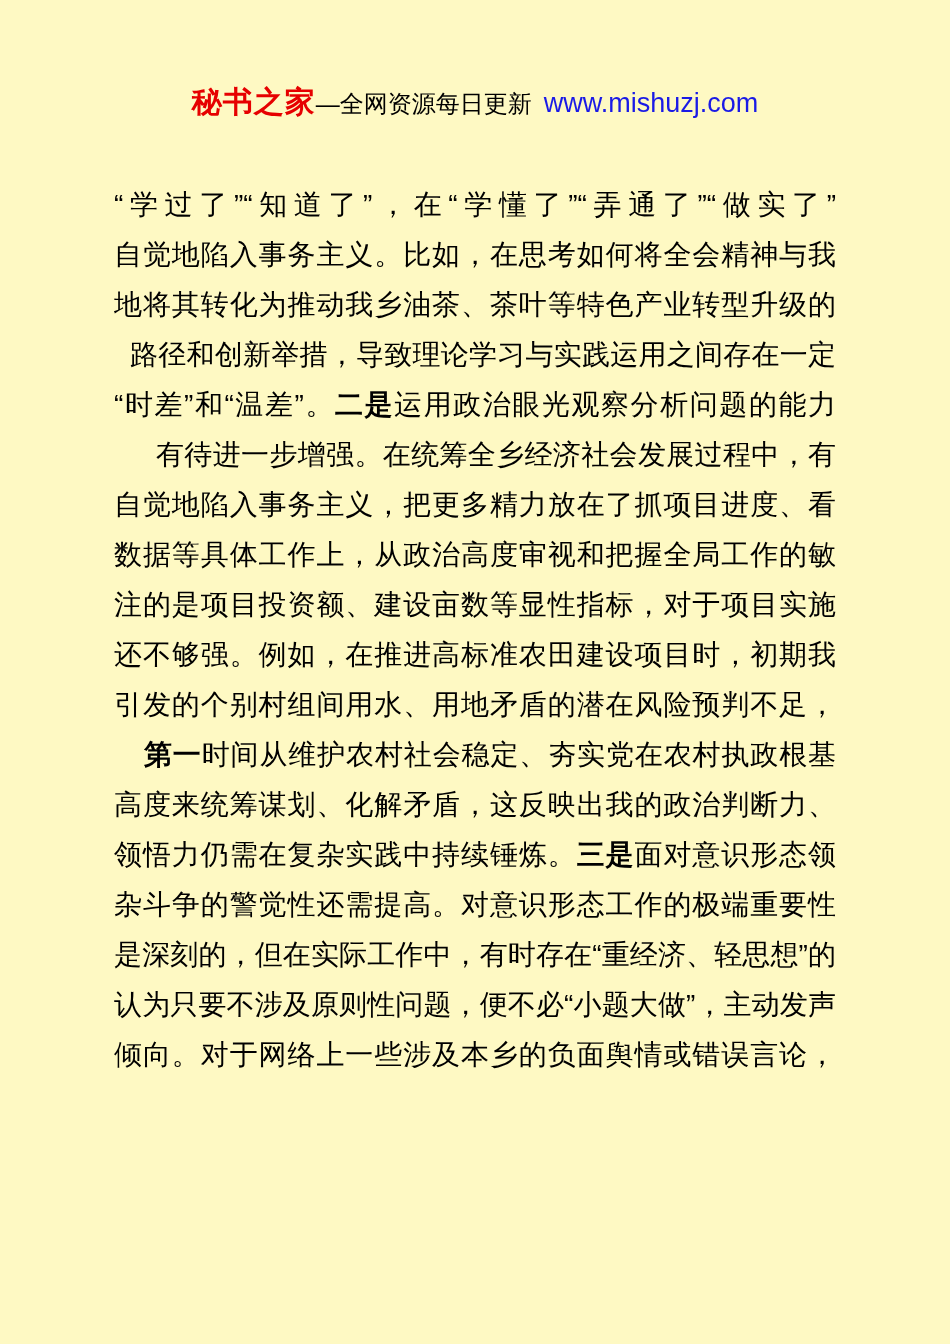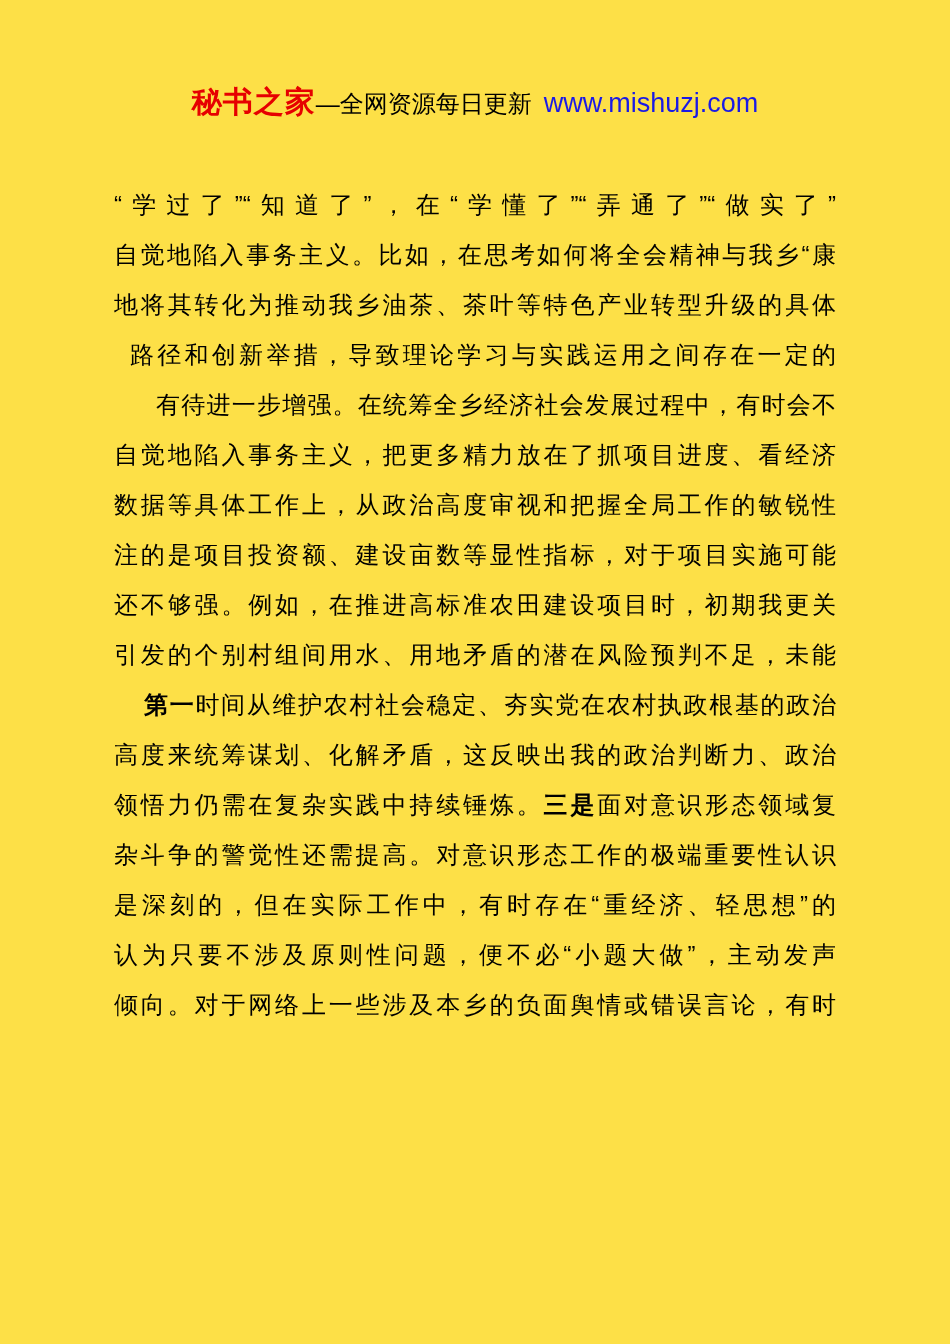--- a/index.html
+++ b/index.html
@@ -10,21 +10,21 @@
   body {
     width: 950px;
     height: 1344px;
     font-family: "Liberation Sans", "DejaVu Sans", sans-serif;
     color: #000000;
   }
   .page {
     position: relative;
     width: 950px;
     height: 1344px;
-    background: #fde047;
+    background: #fef9c3;
     overflow: hidden;
   }
   .site-header {
     margin-top: 84px;
     text-align: center;
     white-space: nowrap;
     line-height: 36px;
   }
   .brand {
     font-size: 30px;
@@ -38,21 +38,21 @@
     font-size: 27px;
     margin-left: 12px;
   }
   .doc-body {
     width: 722px;
     margin: 55px auto 0 auto;
   }
   .doc-line {
     height: 50px;
     line-height: 50px;
-    font-size: 24px;
+    font-size: 28px;
     color: #000000;
     text-align: justify;
     text-align-last: justify;
     overflow: hidden;
     white-space: normal;
   }
   .seg {
     font-weight: 400;
   }
   .seg.bold {
@@ -66,20 +66,21 @@
   <div class="site-header">
     <span class="brand" style="color: rgb(230, 0, 0);">秘书之家</span><span class="tagline" style="color: rgb(0, 0, 0);">—全网资源每日更新</span><span class="url" style="color: rgb(26, 26, 230);">www.mishuzj.com</span>
   </div>
 
   <div class="doc-body">
     <div id="doc-lines">
         <div class="doc-line" style="color: rgb(0, 0, 0);"><span class="seg">“学过了”“知道了”，在“学懂了”“弄通了”“做实了”</span></div>
         <div class="doc-line" style="color: rgb(0, 0, 0);"><span class="seg">自觉地陷入事务主义。比如，在思考如何将全会精神与我乡“康</span></div>
         <div class="doc-line" style="color: rgb(0, 0, 0);"><span class="seg">地将其转化为推动我乡油茶、茶叶等特色产业转型升级的具体</span></div>
         <div class="doc-line" style="color: rgb(0, 0, 0); margin-left: 16px;"><span class="seg">路径和创新举措，导致理论学习与实践运用之间存在一定的</span></div>
+        <div class="doc-line" style="color: rgb(0, 0, 0);"><span class="seg">“时差”和“温差”。</span><span class="seg bold">二是</span><span class="seg">运用政治眼光观察分析问题的能力</span></div>
         <div class="doc-line" style="color: rgb(0, 0, 0); margin-left: 42px;"><span class="seg">有待进一步增强。在统筹全乡经济社会发展过程中，有时会不</span></div>
         <div class="doc-line" style="color: rgb(0, 0, 0);"><span class="seg">自觉地陷入事务主义，把更多精力放在了抓项目进度、看经济</span></div>
         <div class="doc-line" style="color: rgb(0, 0, 0);"><span class="seg">数据等具体工作上，从政治高度审视和把握全局工作的敏锐性</span></div>
         <div class="doc-line" style="color: rgb(0, 0, 0);"><span class="seg">注的是项目投资额、建设亩数等显性指标，对于项目实施可能</span></div>
         <div class="doc-line" style="color: rgb(0, 0, 0);"><span class="seg">还不够强。例如，在推进高标准农田建设项目时，初期我更关</span></div>
         <div class="doc-line" style="color: rgb(0, 0, 0);"><span class="seg">引发的个别村组间用水、用地矛盾的潜在风险预判不足，未能</span></div>
         <div class="doc-line" style="color: rgb(0, 0, 0); margin-left: 30px;"><span class="seg bold">第一</span><span class="seg">时间从维护农村社会稳定、夯实党在农村执政根基的政治</span></div>
         <div class="doc-line" style="color: rgb(0, 0, 0);"><span class="seg">高度来统筹谋划、化解矛盾，这反映出我的政治判断力、政治</span></div>
         <div class="doc-line" style="color: rgb(0, 0, 0);"><span class="seg">领悟力仍需在复杂实践中持续锤炼。</span><span class="seg bold">三是</span><span class="seg">面对意识形态领域复</span></div>
         <div class="doc-line" style="color: rgb(0, 0, 0);"><span class="seg">杂斗争的警觉性还需提高。对意识形态工作的极端重要性认识</span></div>

